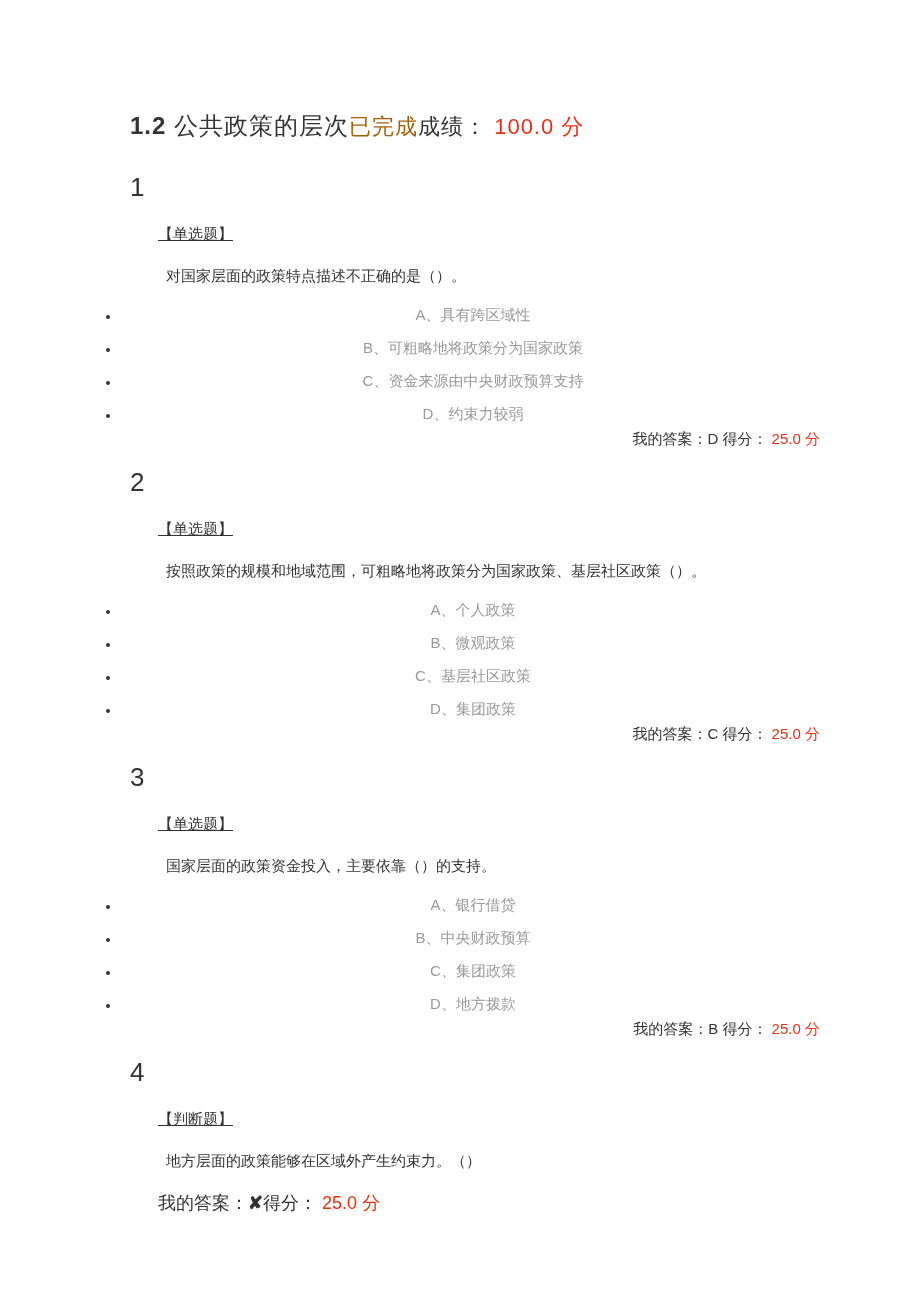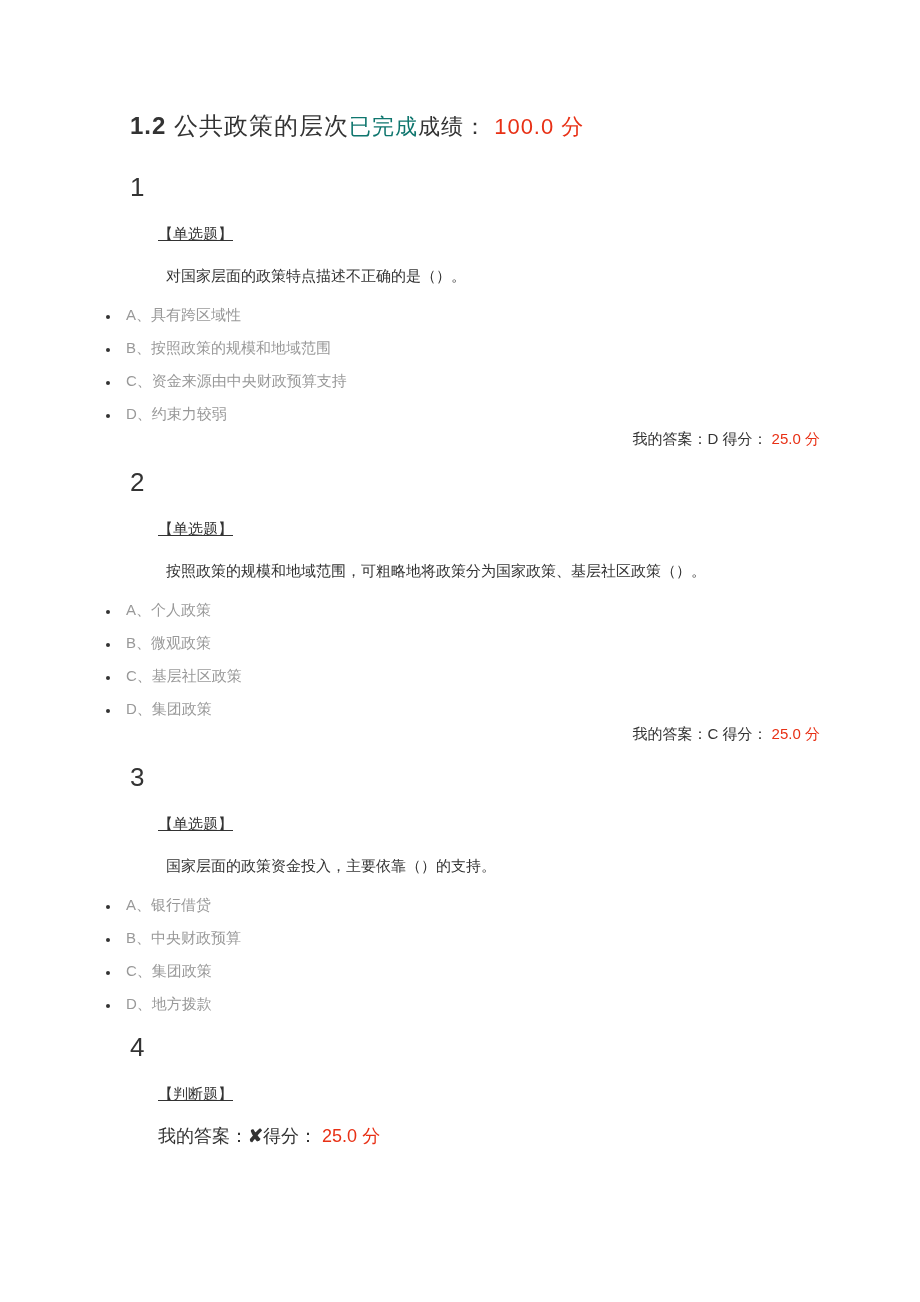--- a/index.html
+++ b/index.html
@@ -17,21 +17,21 @@
     font-size: 24px;
     font-weight: 400;
     margin-bottom: 30px;
     letter-spacing: 1px;
   }
   .title-line .section-num {
     font-family: Arial, sans-serif;
     font-weight: bold;
   }
   .title-line .status {
-    color: #0f766e;
+    color: #a16207;
     font-size: 22px;
   }
   .title-line .score-label {
     font-size: 22px;
   }
   .title-line .score-val {
     color: #e83015;
     font-size: 22px;
     font-family: Arial, sans-serif;
   }
@@ -52,20 +52,21 @@
   }
   .stem {
     font-size: 15px;
     margin: 0 0 18px 36px;
     line-height: 1.6;
   }
   ul.opts {
     list-style: disc;
     padding-left: 18px;
     margin: 0 0 6px -28px;
+    text-align: center;
   }
   ul.opts li {
     font-size: 15px;
     color: #999;
     margin-bottom: 14px;
     padding-left: 6px;
   }
   ul.opts li::marker {
     color: #333;
     font-size: 12px;
@@ -110,21 +111,21 @@
 
   <div class="title-line">
     <span class="section-num">1.2</span><span> 公共政策的层次</span><span class="status">已完成</span><span class="score-label">成绩：</span><span class="score-val"> 100.0</span><span class="score-unit"> 分</span>
   </div>
 
   <div class="qnum">1</div>
   <div class="qtype">【单选题】</div>
   <div class="stem">对国家层面的政策特点描述不正确的是（）。</div>
   <ul class="opts">
     <li><span class="opt-letter">A、</span><span>具有跨区域性</span></li>
-    <li><span class="opt-letter">B、</span><span>按照政策的规模和地域范围</span></li>
+    <li><span class="opt-letter">B、</span><span>可粗略地将政策分为国家政策</span></li>
     <li><span class="opt-letter">C、</span><span>资金来源由中央财政预算支持</span></li>
     <li><span class="opt-letter">D、</span><span>约束力较弱</span></li>
   </ul>
   <div class="answer-line">
     <span>我的答案：</span><span class="ans-val">D</span><span> 得分：</span><span class="pts-val"> 25.0</span><span class="pts-unit"> 分</span>
   </div>
 
   <div class="qnum">2</div>
   <div class="qtype">【单选题】</div>
   <div class="stem">按照政策的规模和地域范围，可粗略地将政策分为国家政策、基层社区政策（）。</div>
@@ -140,20 +141,24 @@
 
   <div class="qnum">3</div>
   <div class="qtype">【单选题】</div>
   <div class="stem">国家层面的政策资金投入，主要依靠（）的支持。</div>
   <ul class="opts">
     <li><span class="opt-letter">A、</span><span>银行借贷</span></li>
     <li><span class="opt-letter">B、</span><span>中央财政预算</span></li>
     <li><span class="opt-letter">C、</span><span>集团政策</span></li>
     <li><span class="opt-letter">D、</span><span>地方拨款</span></li>
   </ul>
+  <div class="answer-line">
+    <span>我的答案：</span><span class="ans-val">B</span><span> 得分：</span><span class="pts-val"> 25.0</span><span class="pts-unit"> 分</span>
+  </div>
 
   <div class="qnum">4</div>
   <div class="qtype">【判断题】</div>
+  <div class="stem">地方层面的政策能够在区域外产生约束力。（）</div>
   <div class="judge-ans">
     <span>我的答案：</span><span class="x-mark">✘</span><span>得分：</span><span class="pts-val"> 25.0</span><span class="pts-unit"> 分</span>
   </div>
 
 </div>
 
 </body></html>

